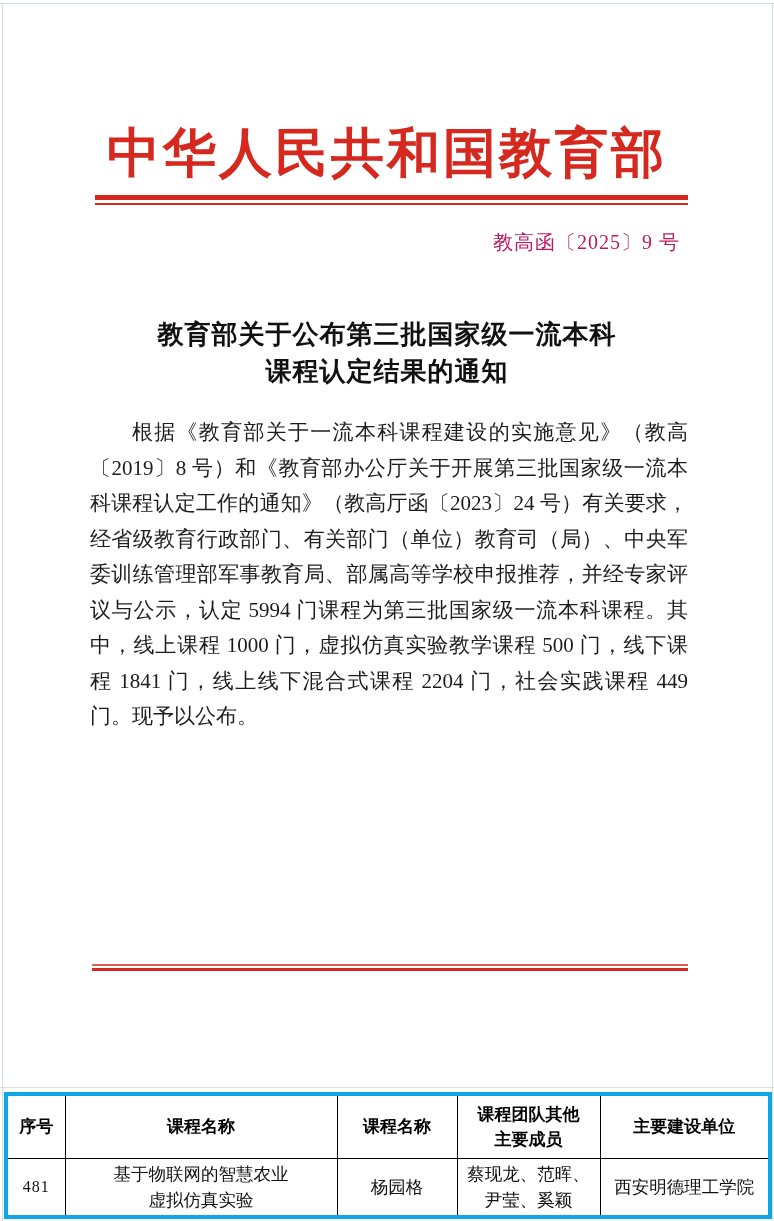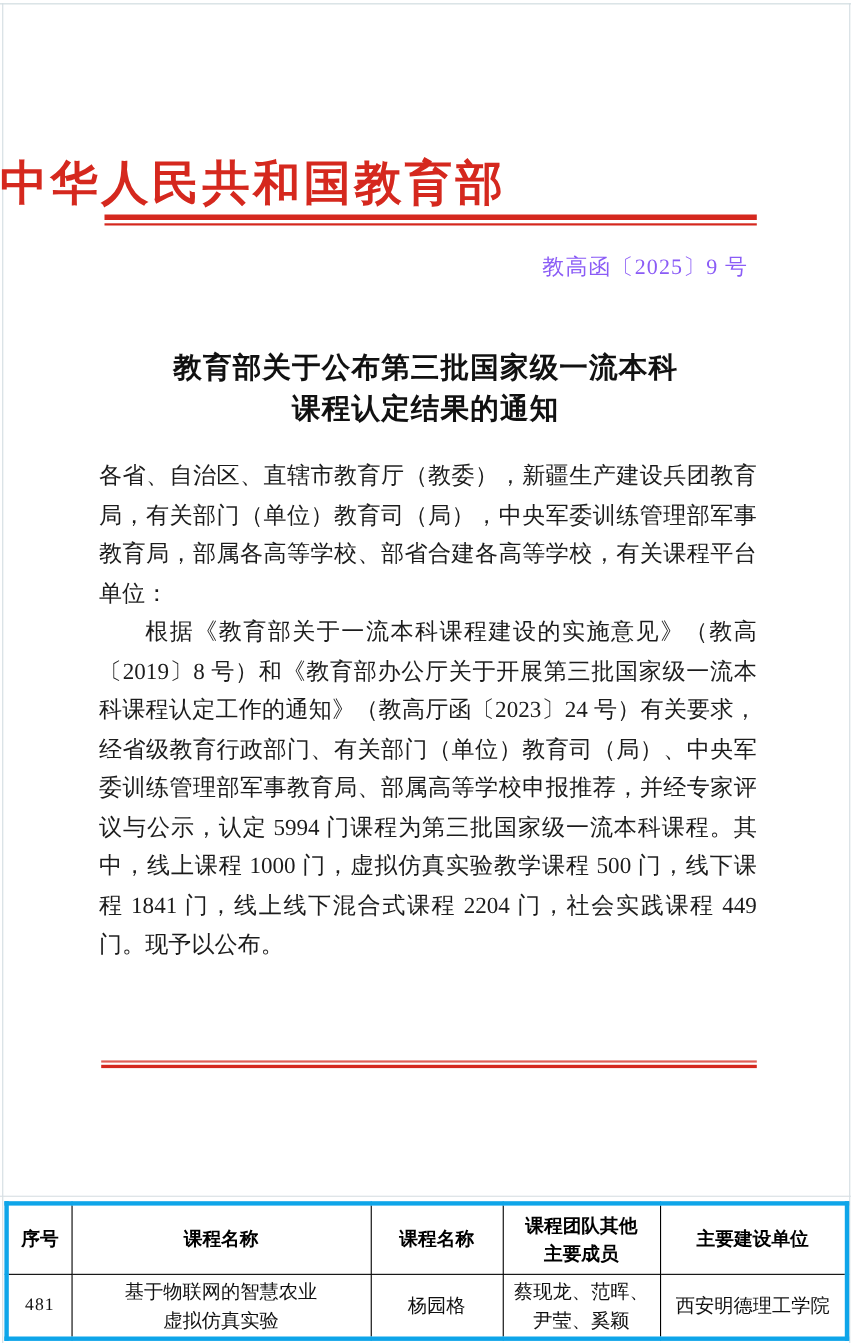--- a/index.html
+++ b/index.html
@@ -14,33 +14,34 @@
   }
 
   
   .page-edge-top    { position:absolute; top:3px; left:0; width:774px; height:1px; background:#ccd9dd; }
   .page-edge-left   { position:absolute; top:3px; left:2px; width:1px; height:1218px; background:#d3dde1; }
   .page-edge-right  { position:absolute; top:3px; right:1px; width:1px; height:1218px; background:#d3dde1; }
   .page-separator   { position:absolute; top:1087px; left:0; width:774px; height:1px; background:#d7dfe3; }
 
   
   .masthead-title {
-    position:absolute; top:138px; left:0; width:100%;
-    font-size:43px; font-weight:bold;
+    position:absolute; top:118px; left:0; width:100%;
+    text-align:center;
+    font-size:53px; font-weight:bold;
     color: var(--accent-red, #d5281e);
     letter-spacing:3px;
     white-space:nowrap;
   }
   .masthead-rule { position:absolute; top:195px; left:95px; width:593px; }
   .masthead-rule .thick { height:5px; background:var(--accent-red, #d5281e); }
   .masthead-rule .thin  { height:1.5px; background:var(--accent-red, #d5281e); margin-top:3px; }
 
   .doc-number {
     position:absolute; top:229px; right:94px;
-    font-size:20px; color:#8b5cf6;
+    font-size:20px; color:#be185d;
     letter-spacing:1px;
     white-space:nowrap;
   }
 
   .notice-title {
     position:absolute; top:316px; left:0; width:100%;
     text-align:center;
     font-size:26px; font-weight:bold; color:#111;
     line-height:37px;
     white-space:pre-line;
@@ -106,21 +107,20 @@
   <div class="thick"></div>
   <div class="thin"></div>
 </div>
 
 <div class="doc-number">教高函〔2025〕9 号</div>
 
 <div class="notice-title">教育部关于公布第三批国家级一流本科
 课程认定结果的通知</div>
 
 <div class="body-text">
-  <p>各省、自治区、直辖市教育厅（教委），新疆生产建设兵团教育局，有关部门（单位）教育司（局），中央军委训练管理部军事教育局，部属各高等学校、部省合建各高等学校，有关课程平台单位：</p>
   <p class="indent">根据《教育部关于一流本科课程建设的实施意见》（教高〔2019〕8 号）和《教育部办公厅关于开展第三批国家级一流本科课程认定工作的通知》（教高厅函〔2023〕24 号）有关要求，经省级教育行政部门、有关部门（单位）教育司（局）、中央军委训练管理部军事教育局、部属高等学校申报推荐，并经专家评议与公示，认定 5994 门课程为第三批国家级一流本科课程。其中，线上课程 1000 门，虚拟仿真实验教学课程 500 门，线下课程 1841 门，线上线下混合式课程 2204 门，社会实践课程 449 门。现予以公布。</p>
 </div>
 
 <div class="closing-rule">
   <div class="thin"></div>
   <div class="thick"></div>
 </div>
 
 <table class="course-table">
   <colgroup>

